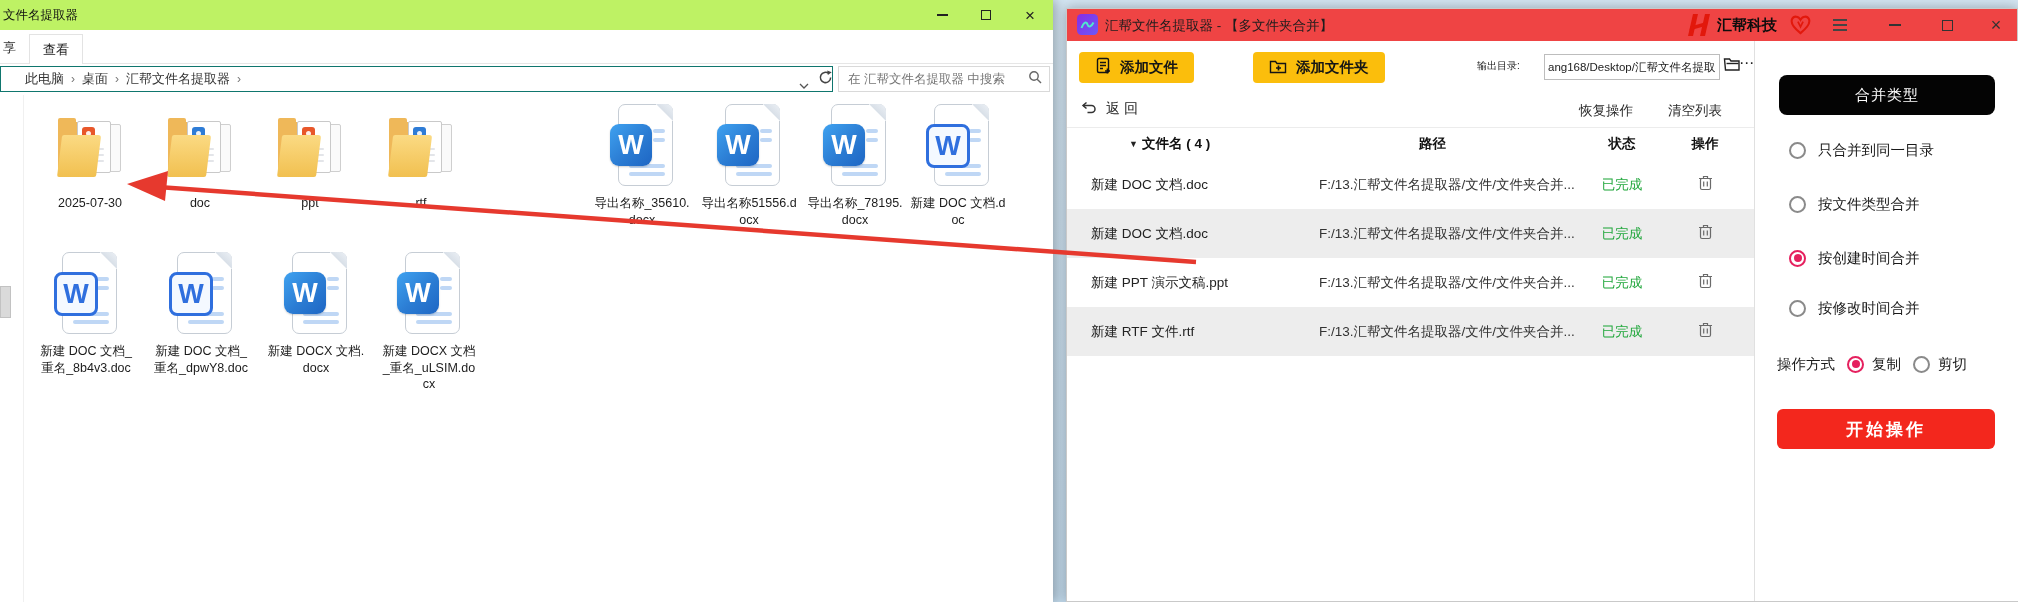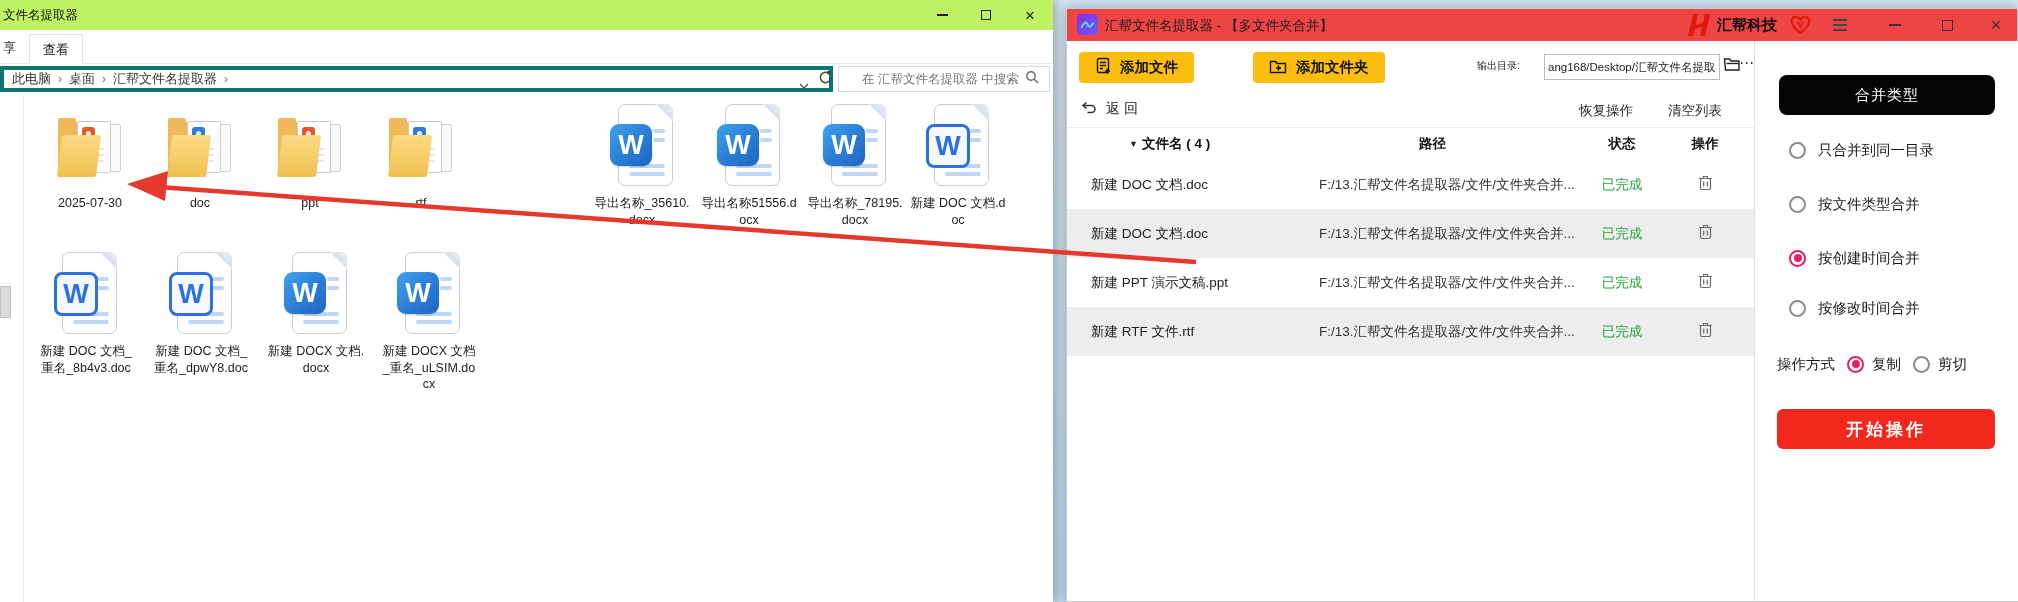--- a/index.html
+++ b/index.html
@@ -17,29 +17,29 @@
   .g-max{width:10px;height:10px;border:1.5px solid #222;box-sizing:border-box}
   .g-close{font-size:17px;color:#222;line-height:1}
   .ex-tabs{position:absolute;top:30px;left:0;right:0;height:33px;border-bottom:1px solid #e6e6e6;background:#fff}
   .tab-partial{position:absolute;left:3px;top:9px;font-size:13px;color:#333}
   .tab-view{position:absolute;left:29px;top:4px;width:52px;height:29px;border:1px solid #e3e3e3;border-bottom:none;
             background:#fff;display:flex;align-items:center;justify-content:center;font-size:13px;color:#222;cursor:pointer}
   .ex-chevron{position:absolute;left:1008px;top:39px;cursor:pointer}
   .ex-help{position:absolute;left:1028px;top:35px;width:17px;height:17px;border-radius:50%;background:#1B7FD4;
            color:#fff;font-size:11.5px;font-weight:bold;display:flex;align-items:center;justify-content:center;cursor:pointer}
   .ex-address{position:absolute;top:64px;left:0;right:0;height:30px;background:#fff}
-  .addr-box{position:absolute;left:0;top:2px;width:833px;height:26px;border:4px solid #0f766e;background:#fff;
-            display:flex;align-items:center;padding-left:8px;box-sizing:border-box}
+  .addr-box{position:absolute;left:0;top:2px;width:833px;height:26px;border:1px solid #0f766e;background:#fff;
+            display:flex;align-items:center;padding-left:24px;box-sizing:border-box}
   .crumbs{display:flex;align-items:center;gap:7px;font-size:13px;color:#333}
   .crumb{cursor:pointer;white-space:nowrap}
   .csep{color:#777;font-size:12px}
   .addr-down{position:absolute;left:799px;top:11px;cursor:pointer}
   .addr-refresh{position:absolute;left:818px;top:6px;cursor:pointer}
   .search-box{position:absolute;left:838px;top:2px;width:212px;height:26px;border:1px solid #d9d9d9;background:#fff;
-              display:flex;align-items:center;padding:0 21px;box-sizing:border-box}
+              display:flex;align-items:center;padding:0 7px;box-sizing:border-box}
   .search-input{flex:1;border:none;outline:none;font-size:12.5px;color:#6b6b6b;font-family:inherit;background:transparent}
   .ex-files{position:absolute;left:0;top:95px;right:0;bottom:0;background:#fff}
   .vsep{position:absolute;left:23px;top:0;bottom:0;width:1px;background:#f0f0f0}
   .notch{position:absolute;left:0;top:286px;width:9px;height:30px;background:#dadada;border:1px solid #c2c2c2;z-index:5}
   .fcell{position:absolute;width:110px;display:flex;flex-direction:column;align-items:center;cursor:pointer}
   .icon-area{height:92px;display:flex;align-items:center;justify-content:center}
   .flabel{margin-top:3px;font-size:12.5px;color:#1c1c1c;text-align:center;line-height:1.32;word-break:break-all;max-width:98px}
   
   .folder{position:relative;width:66px;height:62px}
   .f-back{position:absolute;left:1px;top:7px;width:34px;height:52px;background:#EFB859;border-radius:2px}

